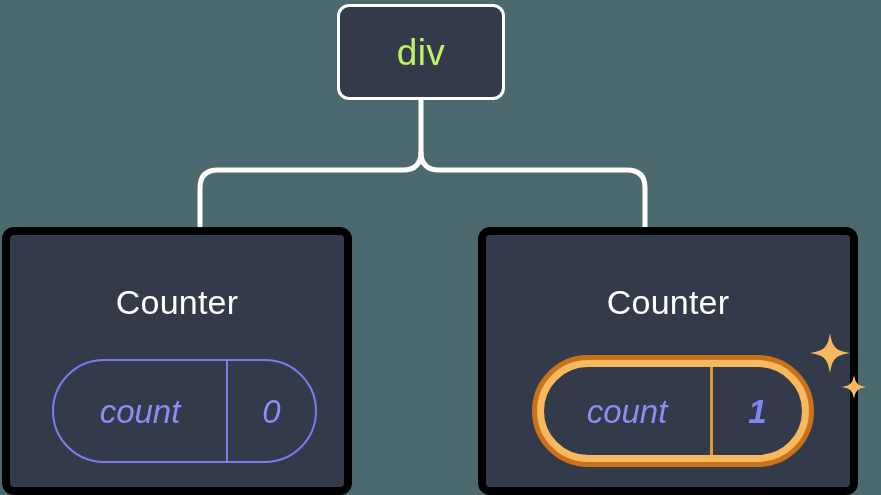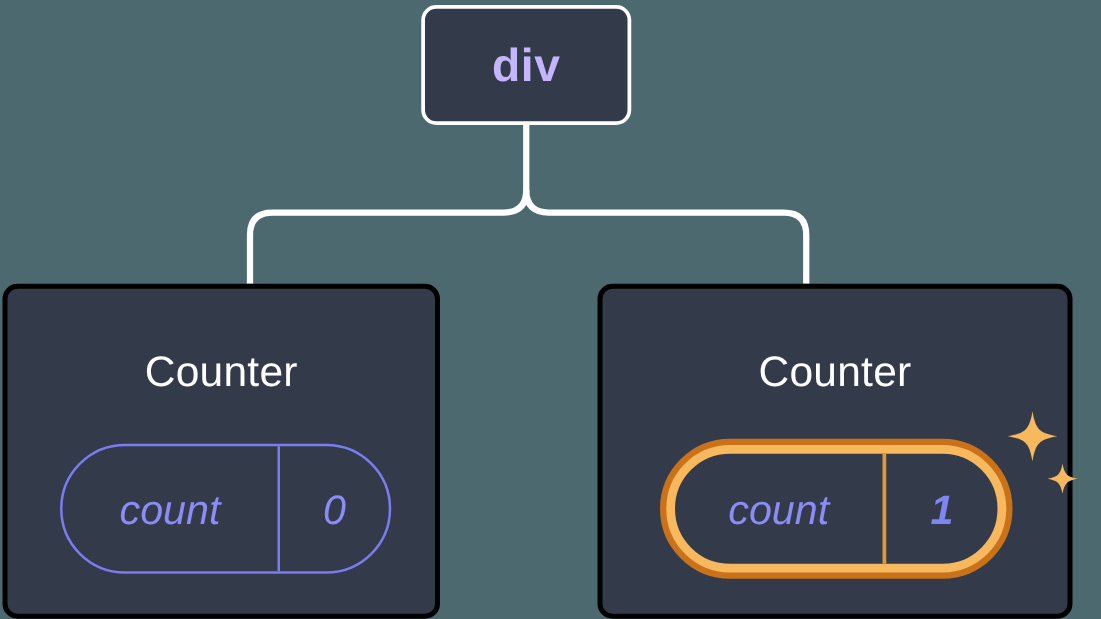--- a/index.html
+++ b/index.html
@@ -39,33 +39,33 @@
     height: 96px;
     box-sizing: border-box;
     background: #333b4a;
     border: 3px solid #ffffff;
     border-radius: 12px;
     display: flex;
     align-items: center;
     justify-content: center;
   }
   .node-root .node-label {
-    color: #c4b5fd;
+    color: #bef264;
     font-size: 37px;
-    font-weight: 700;
+    font-weight: 400;
     letter-spacing: 0.4px;
     line-height: 1;
   }
 
   
   .card {
     position: absolute;
     box-sizing: border-box;
     background: #333b4a;
-    border: 4px solid #000000;
+    border: 8px solid #000000;
     border-radius: 12px;
     overflow: visible;
   }
   .card-left {
     left: 2px;
     top: 227px;
     width: 350px;
     height: 268px;
     border-bottom-left-radius: 12px;
     border-bottom-right-radius: 12px;

